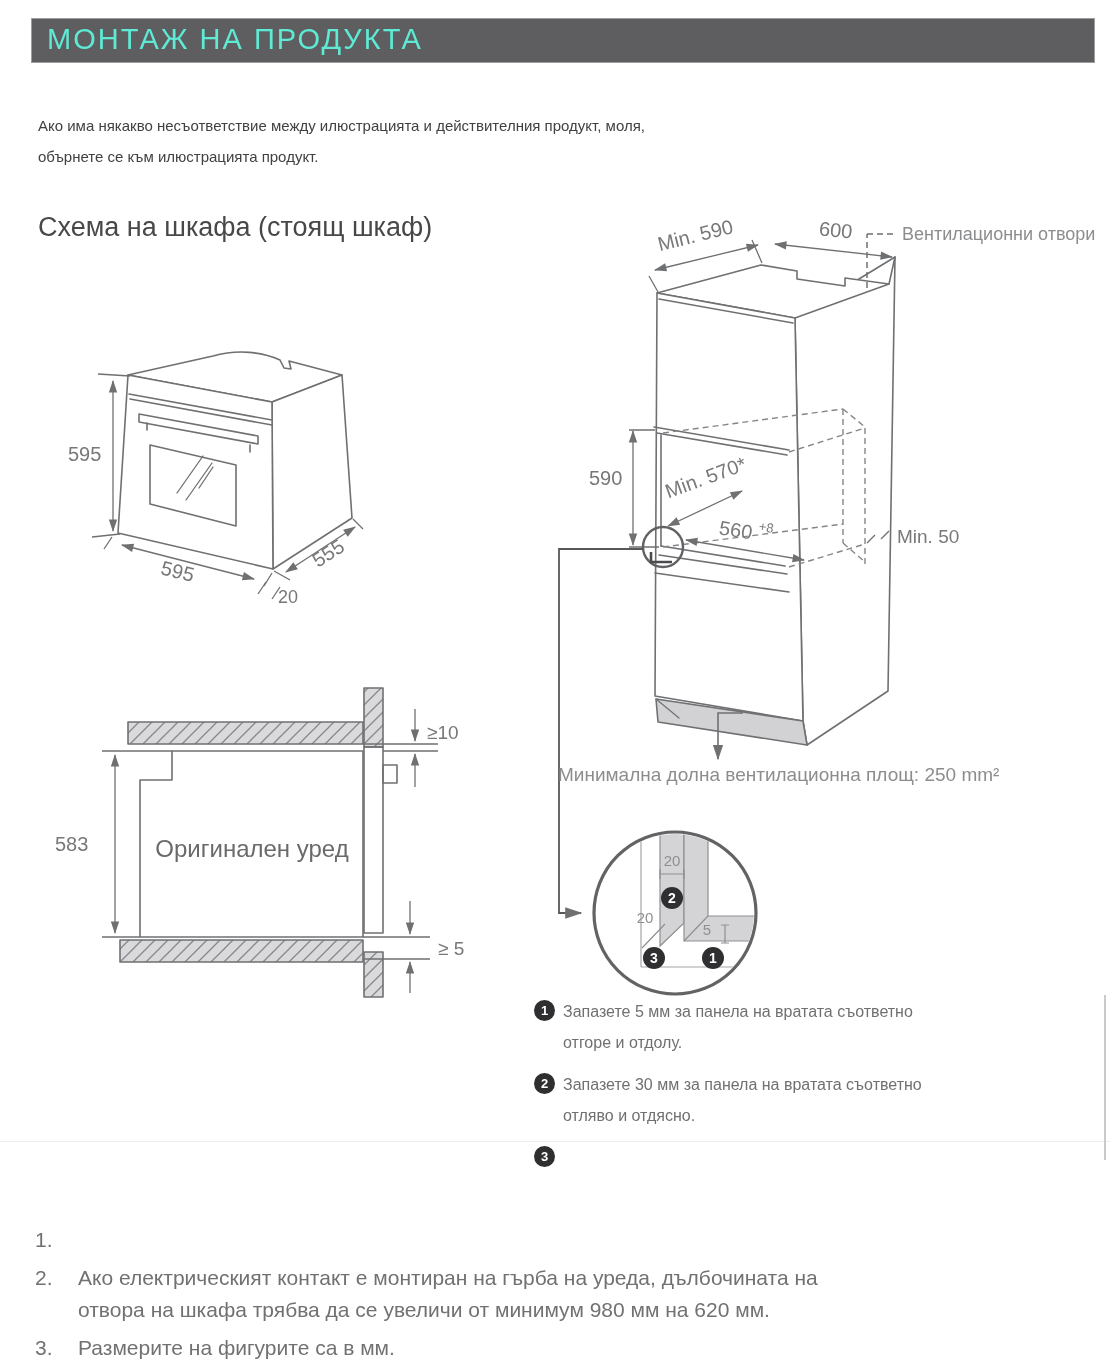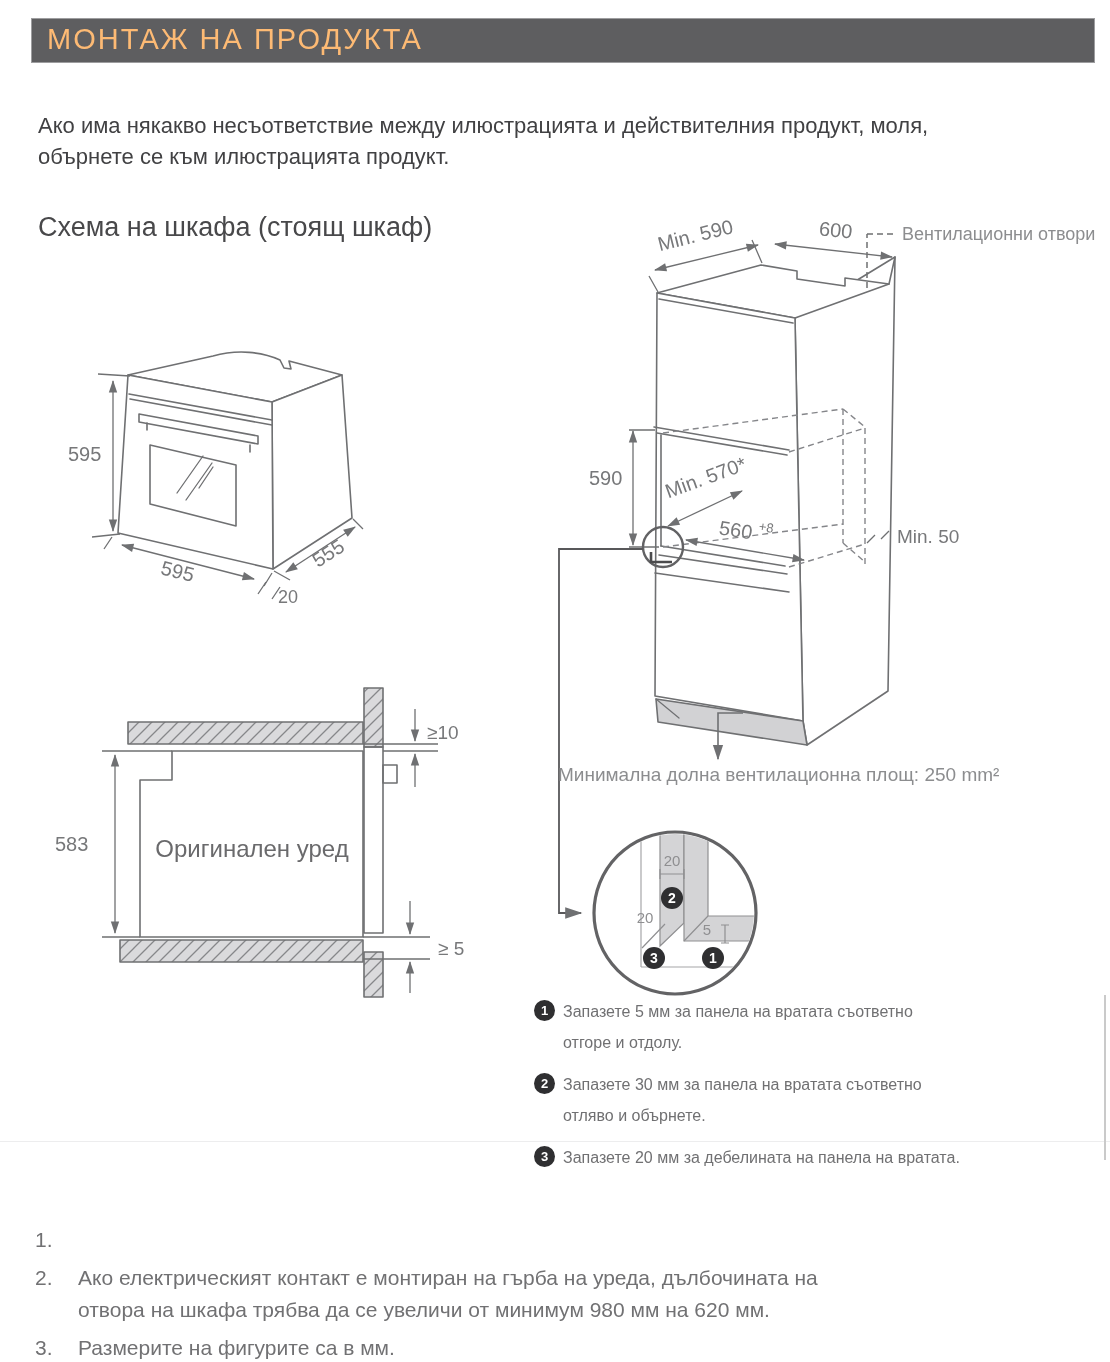--- a/index.html
+++ b/index.html
@@ -4,24 +4,24 @@
 <style>
   html,body{margin:0;padding:0;}
   body{
     width:1110px;height:1362px;position:relative;background:#ffffff;
     font-family:"Liberation Sans", sans-serif;overflow:hidden;
   }
   .abs{position:absolute;}
   .header-bar{
     left:31px;top:18px;width:1064px;height:45px;
     background:#5e5e60;border:1px solid #9d9d9f;box-sizing:border-box;
-    color:#fdba74;font-size:29px;line-height:41px;padding-left:15px;
+    color:#5eead4;font-size:29px;line-height:41px;padding-left:15px;
     letter-spacing:2px;font-weight:400;
   }
-  .intro{left:38px;top:110px;width:1030px;font-size:22px;line-height:31px;color:#414143;}
+  .intro{left:38px;top:110px;width:1030px;font-size:15px;line-height:31px;color:#414143;}
   .section-heading{left:38px;top:212px;font-size:27px;color:#48484a;}
   .notes{left:534px;top:996px;width:575px;}
   .note{display:flex;align-items:flex-start;margin-bottom:11px;}
   .badge{
     flex:0 0 auto;width:21px;height:21px;border-radius:50%;
     background:#2f2f31;color:#ffffff;font-size:13px;font-weight:bold;
     display:flex;align-items:center;justify-content:center;margin:4px 8px 0 0;
   }
   .note-text{font-size:16px;line-height:31px;color:#707072;}
   .divider{left:0;top:1141px;width:1110px;height:1px;background:#ededee;}
@@ -215,28 +215,25 @@
     <span class="badge">1</span>
     <div class="note-text">
       <div>Запазете 5 мм за панела на вратата съответно</div>
       <div>отгоре и отдолу.</div>
     </div>
   </div>
   <div class="note">
     <span class="badge">2</span>
     <div class="note-text">
       <div>Запазете 30 мм за панела на вратата съответно</div>
-      <div>отляво и обърнете.</div>
+      <div>отляво и отдясно.</div>
     </div>
   </div>
   <div class="note">
     <span class="badge">3</span>
-    <div class="note-text">
-      <div>Запазете 20 мм за дебелината на панела на вратата.</div>
-    </div>
   </div>
 </div>
 
 <div class="abs divider"></div>
 <div class="abs edge-line"></div>
 
 <div class="abs footnotes">
   <div class="fn">
     <span class="fn-num">1.</span>
   </div>

